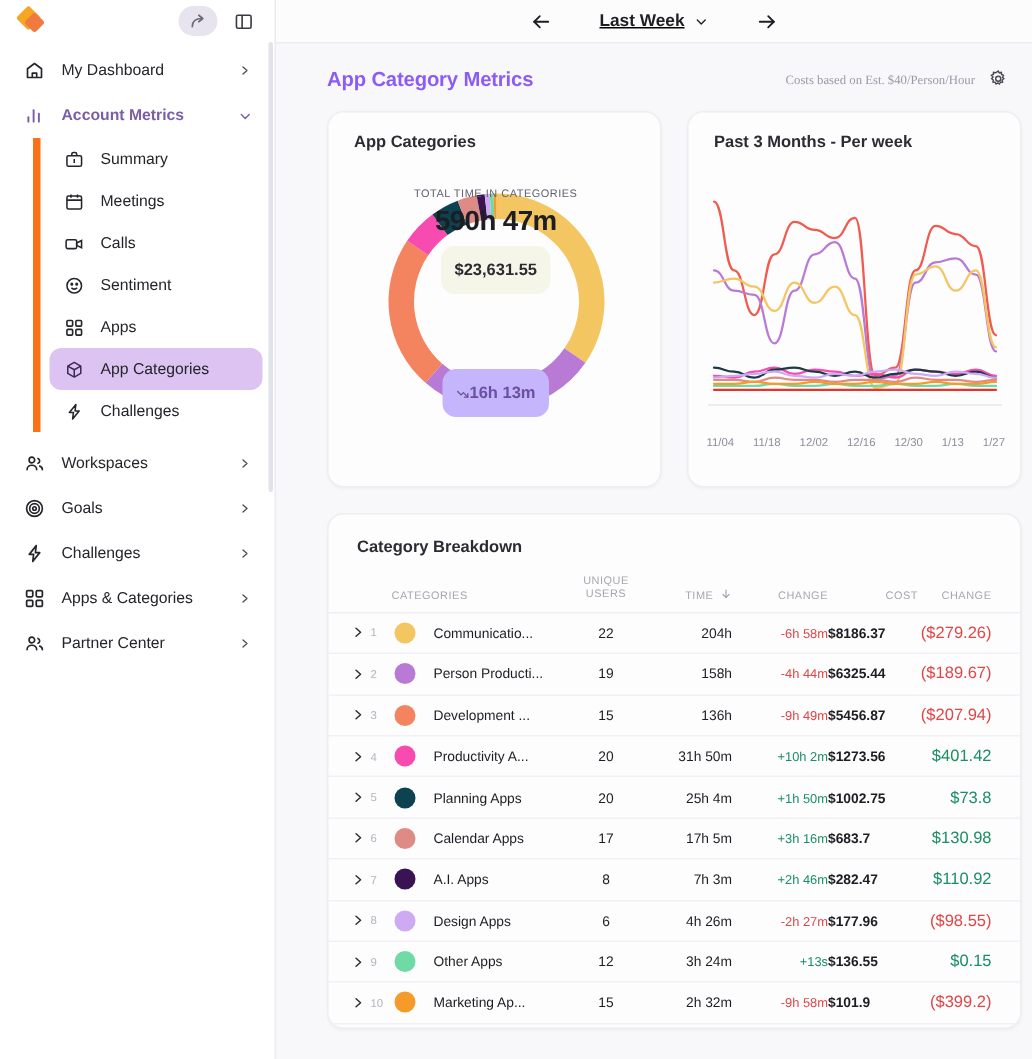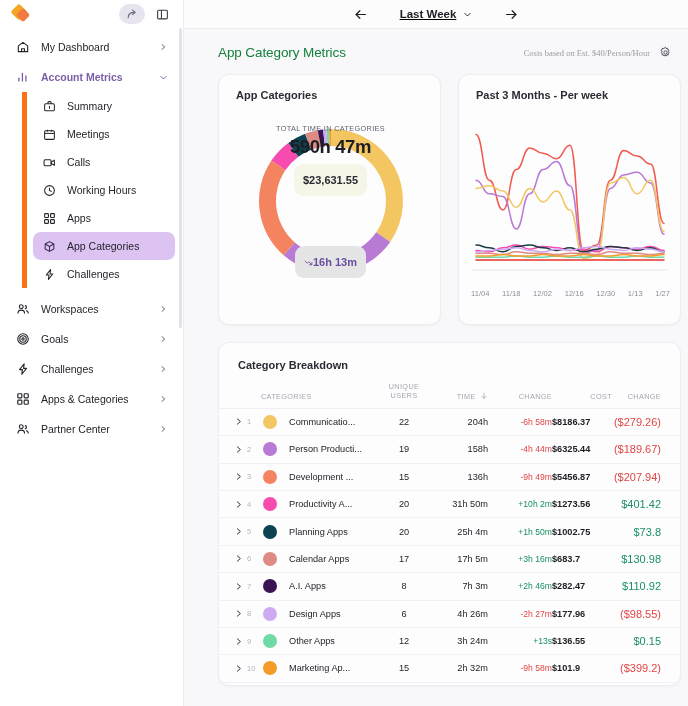--- a/index.html
+++ b/index.html
@@ -122,21 +122,21 @@
     display: flex; align-items: center; gap: 7px;
     font-size: 11.5px; color: #1d1d24; font-weight: bold;
     cursor: pointer;
   }
 
   .pagehdr {
     display: flex; align-items: center;
     padding: 16px 16px 0 34px;
     flex-shrink: 0;
   }
-  .pagetitle { font-size: 13.5px; font-weight: normal; color: #15803d; letter-spacing: -0.1px; }
+  .pagetitle { font-size: 13.5px; font-weight: bold; color: #8b5cf6; letter-spacing: -0.1px; }
   .pagehdr-right { margin-left: auto; display: flex; align-items: center; gap: 9px; font-family: Liberation Serif, serif; }
   .costnote { font-size: 8.5px; color: #9a9aa6; }
   .gear { cursor: pointer; display:flex; }
 
   .content { flex: 1; overflow: hidden; padding: 14px 16px 0 34px; }
 
   .cards-row { display: flex; gap: 17px; }
   .card {
     background: #fdfdfe;
     border: 1px solid #eeeef2;
@@ -161,21 +161,21 @@
     gap: 2px;
   }
   .dc-label { font-size: 7.3px; color: #61616e; letter-spacing: .35px; }
   .dc-total { font-size: 18.5px; font-weight: bold; color: #1d1d24; letter-spacing: -.4px; margin-top: 1px; }
   .dc-pill {
     margin-top: 4px;
     font-size: 11px; font-weight: bold;
     padding: 10px 9px; border-radius: 9px;
   }
   .dc-cost { background: #f5f6e7; color: #2b2b33; }
-  .dc-delta { background: #e5e5e5; color: #6b4fa0; display: flex; align-items: center; gap: 0; margin-top: 48px; }
+  .dc-delta { background: #c4b5fd; color: #6b4fa0; display: flex; align-items: center; gap: 0; margin-top: 48px; }
 
   .line-chart-box { padding: 6px 12px 0 13px; }
 
   .xaxis {
     display: flex; justify-content: space-between;
     padding: 3px 10px 0 12px;
     font-size: 7.6px; color: #8e8e9c;
   }
 
   
@@ -312,24 +312,26 @@
                 <rect x="2" y="7" width="13" height="11" rx="2"></rect>
                 <path d="M15 11l6-3v9l-6-3z"></path>
               </svg>
           </span>
           <span>Calls</span>
         </div>
         <div class="sub-item">
           <span class="ic">
             <svg width="13" height="13" viewBox="0 0 24 24" fill="none" stroke="#24242b" stroke-width="1.9">
                 <circle cx="12" cy="12" r="9"></circle>
-                <polyline points="12,7 12,12 16,14"></polyline>
+                <circle cx="9" cy="10" r=".9" fill="#24242b"></circle>
+                <circle cx="15" cy="10" r=".9" fill="#24242b"></circle>
+                <path d="M8.5 14.5a4.5 4.5 0 007 0"></path>
               </svg>
           </span>
-          <span>Working Hours</span>
+          <span>Sentiment</span>
         </div>
         <div class="sub-item">
           <span class="ic">
             <svg width="13" height="13" viewBox="0 0 24 24" fill="none" stroke="#24242b" stroke-width="2">
                 <rect x="3" y="3" width="7" height="7" rx="1.3"></rect>
                 <rect x="14" y="3" width="7" height="7" rx="1.3"></rect>
                 <rect x="3" y="14" width="7" height="7" rx="1.3"></rect>
                 <rect x="14" y="14" width="7" height="7" rx="1.3"></rect>
               </svg>
           </span>

